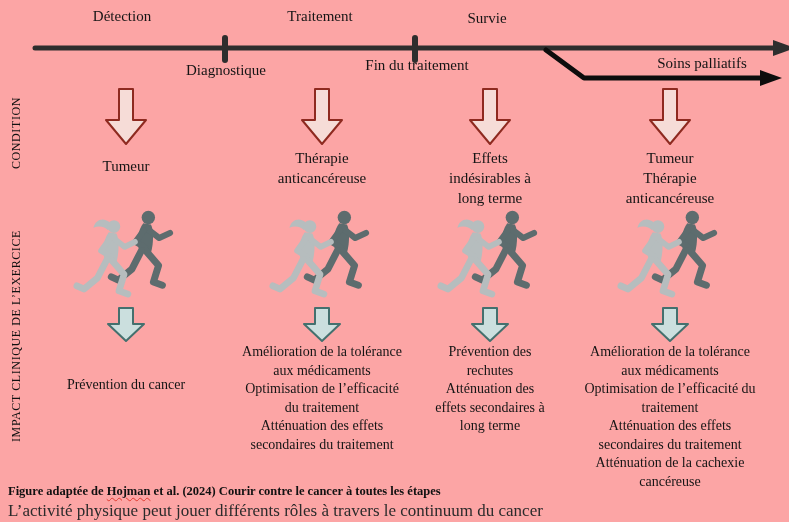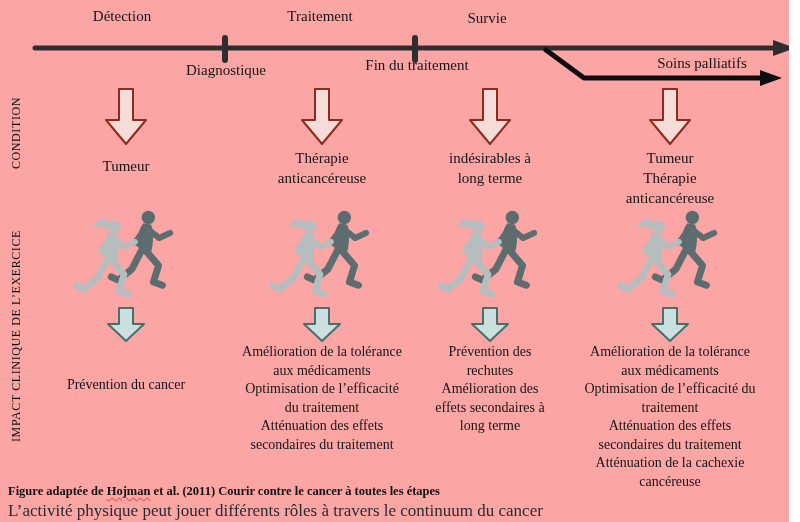--- a/index.html
+++ b/index.html
@@ -153,38 +153,39 @@
       </div>
   </div>
 
   <div class="col c3">
     <div class="arrow-red">
       <svg width="42" height="58" viewBox="0 0 42 58">
           <use href="#arrow-red-shape"></use>
         </svg>
     </div>
     <div class="cond">
+        <div>Effets</div>
         <div>indésirables à</div>
         <div>long terme</div>
       </div>
     <div class="runners">
       <svg width="110" height="97" viewBox="0 0 172 152">
         <use href="#runner-m" class="rb" transform="translate(54,0)"></use>
         <use href="#runner-f" class="rf" transform="translate(0,14)"></use>
       </svg>
     </div>
     <div class="arrow-teal">
       <svg width="38" height="36" viewBox="0 0 38 36">
           <use href="#arrow-teal-shape"></use>
         </svg>
     </div>
     <div class="impact">
         <div>Prévention des</div>
         <div>rechutes</div>
-        <div>Amélioration des</div>
+        <div>Atténuation des</div>
         <div>effets secondaires à</div>
         <div>long terme</div>
       </div>
   </div>
 
   <div class="col c4">
     <div class="arrow-red">
       <svg width="42" height="58" viewBox="0 0 42 58">
           <use href="#arrow-red-shape"></use>
         </svg>
@@ -211,17 +212,17 @@
         <div>Optimisation de l’efficacité du</div>
         <div>traitement</div>
         <div>Atténuation des effets</div>
         <div>secondaires du traitement</div>
         <div>Atténuation de la cachexie</div>
         <div>cancéreuse</div>
       </div>
   </div>
 
   <div class="footer">
-    <div class="f1"><span>Figure adaptée de </span><span class="squiggle">Hojman</span><span> et al. (2011) Courir contre le cancer à toutes les étapes</span></div>
+    <div class="f1"><span>Figure adaptée de </span><span class="squiggle">Hojman</span><span> et al. (2024) Courir contre le cancer à toutes les étapes</span></div>
     <div class="f2">L’activité physique peut jouer différents rôles à travers le continuum du cancer</div>
   </div>
 
 </div>
 
 </body></html>

